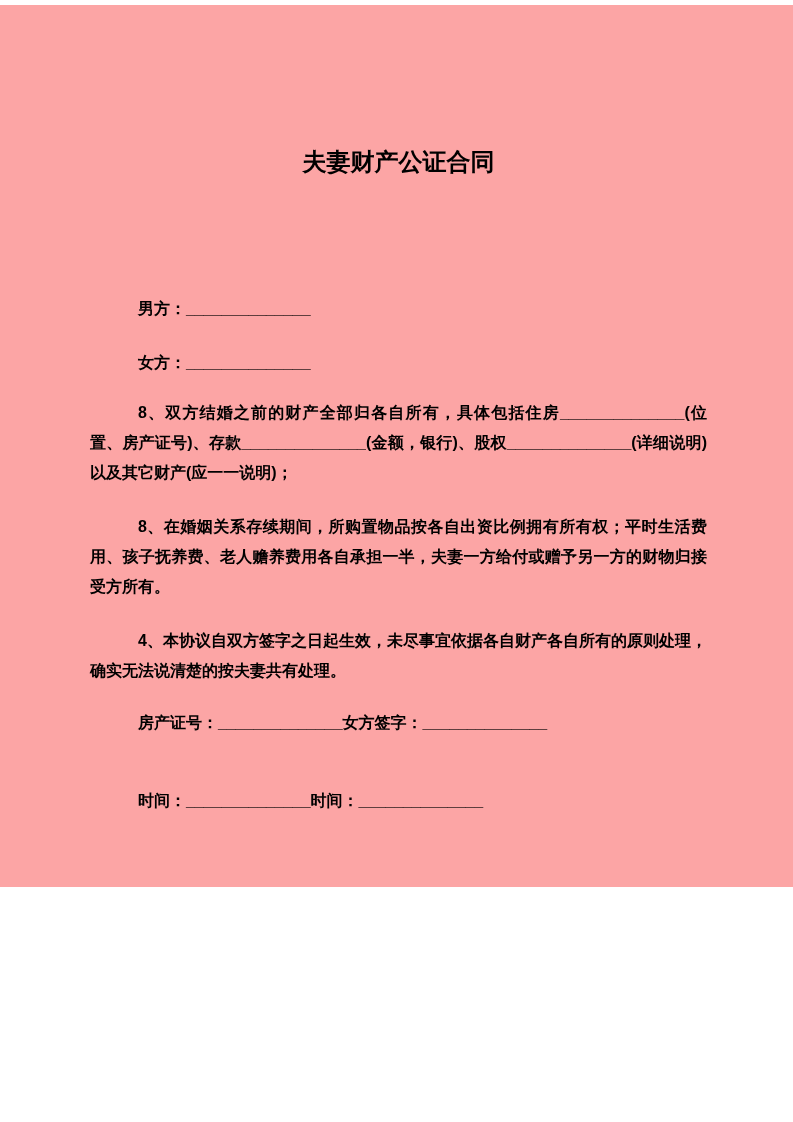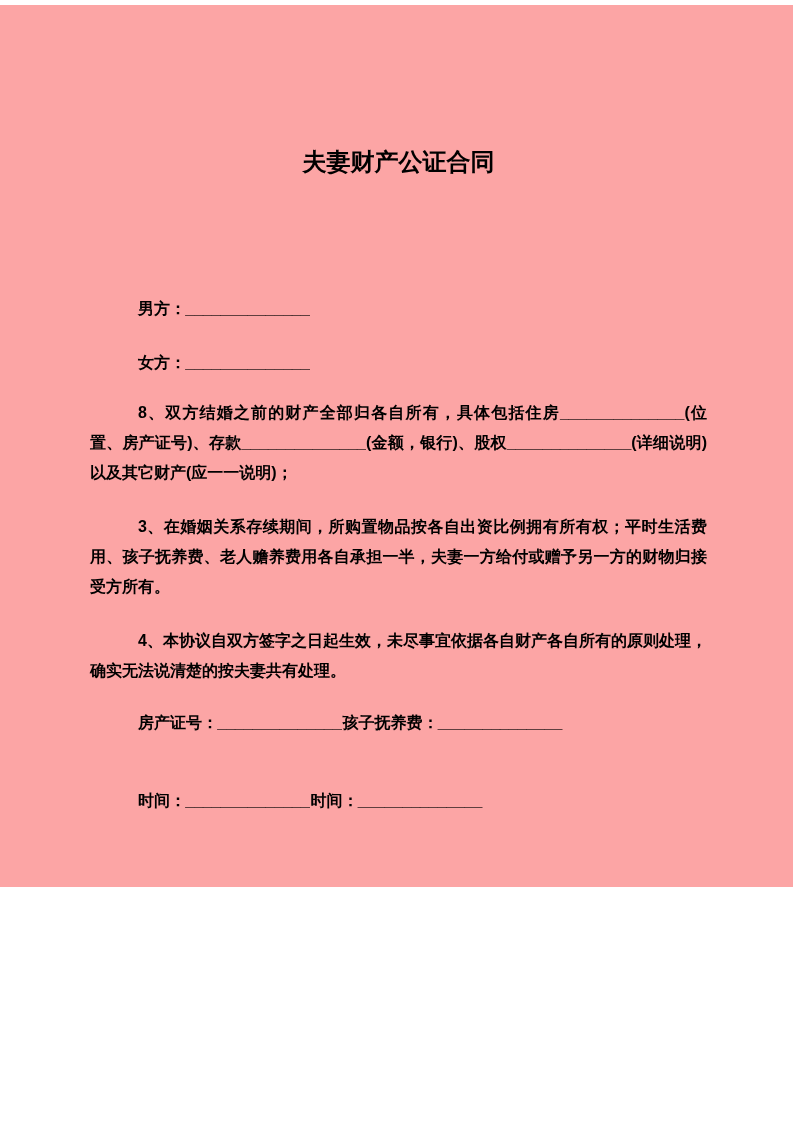--- a/index.html
+++ b/index.html
@@ -47,47 +47,47 @@
     .page-number {
       position: absolute;
       left: 0;
       right: 0;
       top: 1048px;
       text-align: center;
       font-size: 15px;
       font-weight: 400;
       color: #000000;
     }
-    .blank { white-space: nowrap; font-style: italic; }
+    .blank { white-space: nowrap; }
   </style>
 </head>
 <body>
 
 <div class="page">
   <div class="content">
 
     <h1 class="doc-title">夫妻财产公证合同</h1>
 
     <div class="body-text party-line-male">
       <span>男方：</span><span class="blank">______________</span>
     </div>
 
     <div class="body-text party-line-female">
       <span>女方：</span><span class="blank">______________</span>
     </div>
 
     <p class="body-text clause clause-first">8、双方结婚之前的财产全部归各自所有，具体包括住房______________(位置、房产证号)、存款______________(金额，银行)、股权______________(详细说明)以及其它财产(应一一说明)；</p>
 
 
-    <p class="body-text clause">3、在婚姻关系存续期间，所购置物品按各自出资比例拥有所有权；平时生活费用、孩子抚养费、老人赡养费用各自承担一半，夫妻一方给付或赠予另一方的财物归接受方所有。</p>
+    <p class="body-text clause">8、在婚姻关系存续期间，所购置物品按各自出资比例拥有所有权；平时生活费用、孩子抚养费、老人赡养费用各自承担一半，夫妻一方给付或赠予另一方的财物归接受方所有。</p>
 
     <p class="body-text clause">4、本协议自双方签字之日起生效，未尽事宜依据各自财产各自所有的原则处理，确实无法说清楚的按夫妻共有处理。</p>
 
     <div class="body-text signature-line">
-      <span>房产证号：</span><span class="blank">______________</span><span>孩子抚养费：</span><span class="blank">______________</span>
+      <span>房产证号：</span><span class="blank">______________</span><span>女方签字：</span><span class="blank">______________</span>
     </div>
 
     <div class="body-text time-line">
       <span>时间：</span><span class="blank">______________</span><span>时间：</span><span class="blank">______________</span>
     </div>
 
   </div>
 
   <div class="page-number">1</div>
 </div>

